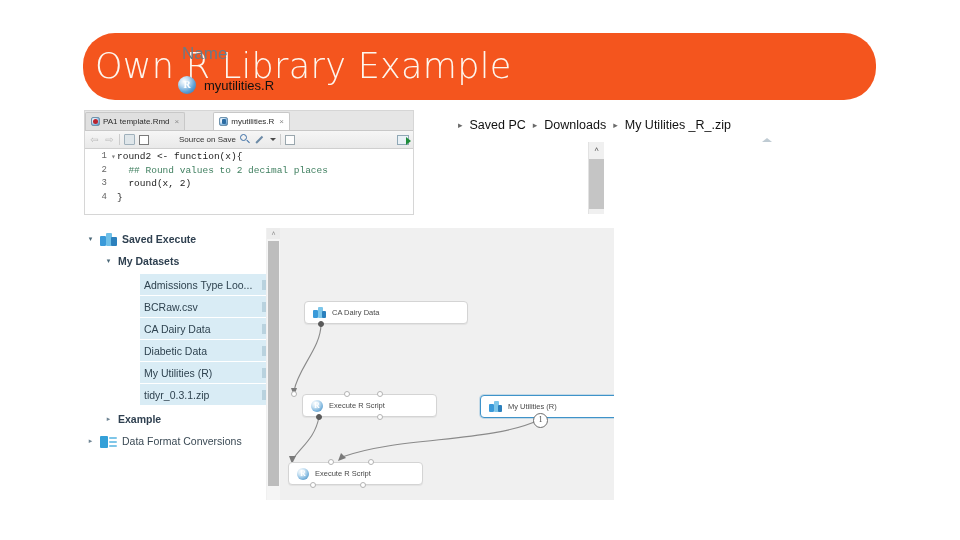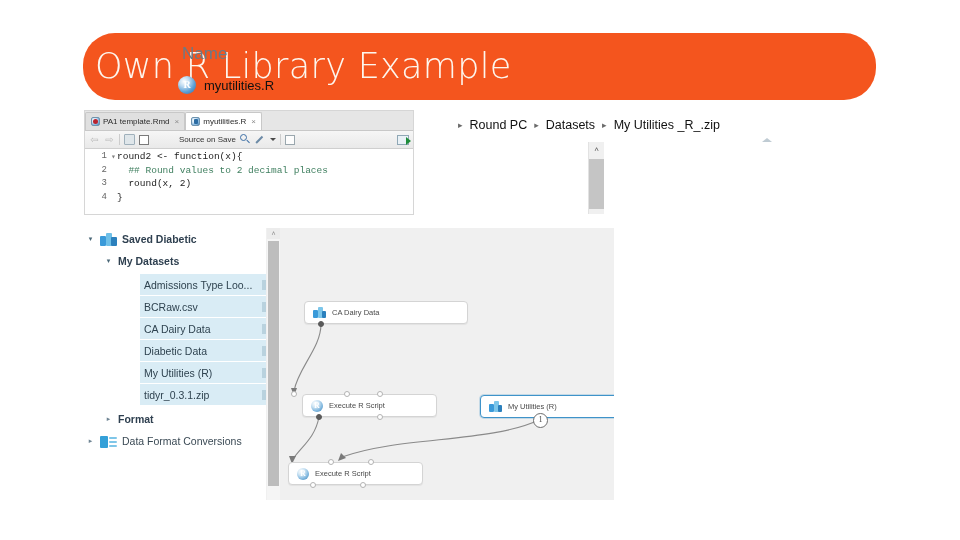--- a/index.html
+++ b/index.html
@@ -52,20 +52,21 @@
     box-sizing: border-box;
     overflow: hidden;
   }
   .rs-tabbar {
     height: 19px;
     background: #e6e6e6;
     border-bottom: 1px solid #c8c8c8;
     display: flex;
     align-items: flex-end;
     position: relative;
+    gap: 28px;
   }
   .rs-tab {
     height: 18px;
     display: flex;
     align-items: center;
     gap: 3px;
     padding: 0 5px;
     font-size: 8px;
     color: #2b2b2b;
     background: #e0e0e0;
@@ -581,23 +582,23 @@
       <span class="gutter">4</span>
       <span class="fold"></span>
       <span class="codetext">}</span>
     </div>
   </div>
 </div>
 
 <div id="explorer-panel">
   <div id="breadcrumb">
     <span class="crumb-arrow">▸</span>
-    <span class="crumb">Round PC</span>
+    <span class="crumb">Saved PC</span>
     <span class="crumb-arrow">▸</span>
-    <span class="crumb">Datasets</span>
+    <span class="crumb">Downloads</span>
     <span class="crumb-arrow">▸</span>
     <span class="crumb">My Utilities _R_.zip</span>
   </div>
 </div>
 
 <div id="col-header">Name</div>
 <div id="sort-indicator"></div>
 
 <div id="file-row">
   <span class="r-file-icon">
@@ -613,21 +614,21 @@
 
 <div id="aml-sidebar">
 
   <div class="tree-row" style="padding-left:2px;">
     <span class="tri down">▾</span>
     <span class="ds-icon">
         <i class="b1"></i>
         <i class="b2"></i>
         <i class="b3"></i>
       </span>
-    <span class="tree-label-bold">Saved Diabetic</span>
+    <span class="tree-label-bold">Saved Execute</span>
   </div>
 
   <div class="tree-row" style="padding-left:20px;">
     <span class="tri down">▾</span>
     <span class="tree-label-bold">My Datasets</span>
   </div>
 
   <div id="ds-list">
     <div class="ds-item">
       <span>Admissions Type Loo...</span>
@@ -650,21 +651,21 @@
       <span class="grip"></span>
     </div>
     <div class="ds-item">
       <span>tidyr_0.3.1.zip</span>
       <span class="grip"></span>
     </div>
   </div>
 
   <div class="tree-row" style="padding-left:20px; margin-top:2px;">
     <span class="tri">▸</span>
-    <span class="tree-label-bold">Format</span>
+    <span class="tree-label-bold">Example</span>
   </div>
 
   <div class="tree-row" style="padding-left:2px;">
     <span class="tri">▸</span>
     <span class="ds-icon conv-icon">
         <i class="b1"></i>
         <i class="b2"></i>
         <i class="b3"></i>
         <i class="b4"></i>
       </span>

